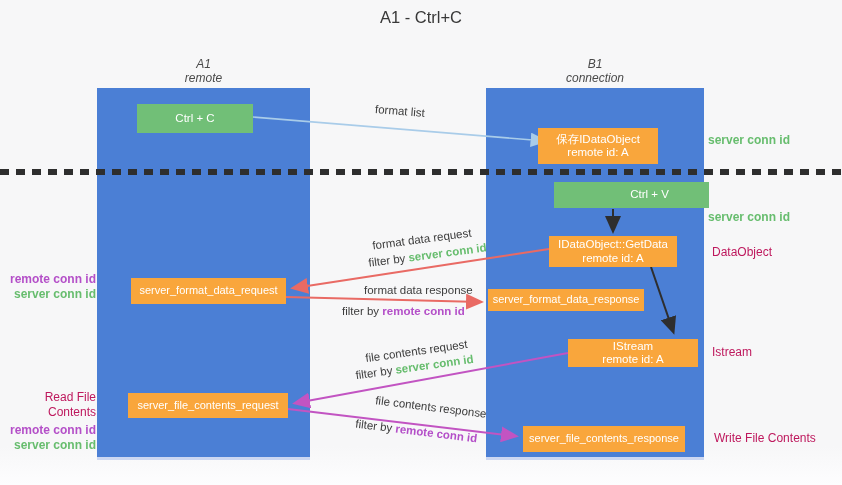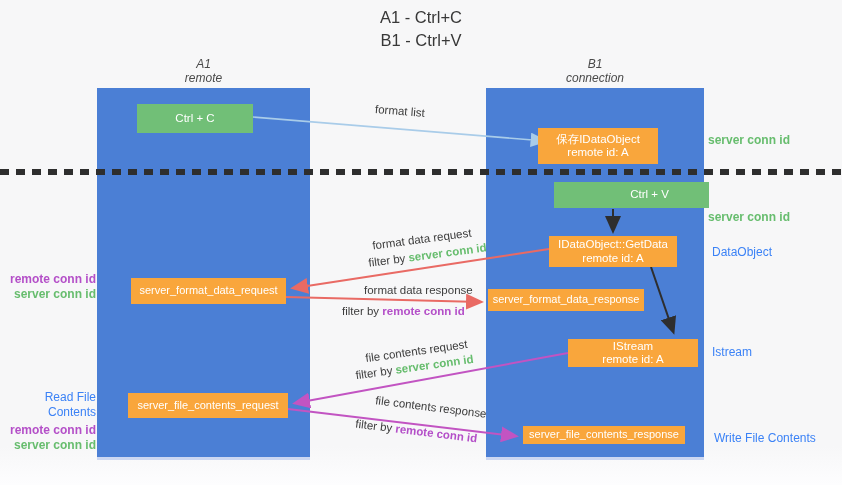--- a/index.html
+++ b/index.html
@@ -27,30 +27,29 @@
   svg.arrows{left:0;top:0;z-index:2;pointer-events:none;}
   .node{
     z-index:3;display:flex;flex-direction:column;align-items:center;justify-content:center;
     color:#fff;font-size:11.5px;line-height:13.5px;text-align:center;white-space:nowrap;
   }
   .green-box{background:#71bf77;}
   .orange-box{background:#f9a63c;}
   .side-label{z-index:4;font-size:12px;white-space:nowrap;}
   .green-text{color:#67bd6e;font-weight:bold;}
   .purple-text{color:#b44fc8;font-weight:bold;}
-  .dark-text{color:#3b82f6;}
+  .dark-text{color:#be185d;}
   .left-col{left:0;width:96px;text-align:right;line-height:15px;font-size:12px;}
   .arrow-label{z-index:4;font-size:11.5px;white-space:nowrap;color:#3d3d3d;}
 </style>
 </head>
 <body>
 
 <div class="abs title">
   <div>A1 - Ctrl+C</div>
-  <div>B1 - Ctrl+V</div>
 </div>
 
 <div class="abs lane-header" style="left:97px;width:213px;">
   <div>A1</div>
   <div>remote</div>
 </div>
 <div class="abs lane-header" style="left:486px;width:218px;">
   <div>B1</div>
   <div>connection</div>
 </div>
@@ -104,21 +103,21 @@
 <div class="abs node orange-box" style="left:488px;top:289px;width:156px;height:22px;font-size:11px;">
   <div>server_format_data_response</div>
 </div>
 <div class="abs node orange-box" style="left:568px;top:339px;width:130px;height:28px;">
   <div>IStream</div>
   <div>remote id: A</div>
 </div>
 <div class="abs node orange-box" style="left:128px;top:393px;width:160px;height:25px;font-size:11px;">
   <div>server_file_contents_request</div>
 </div>
-<div class="abs node orange-box" style="left:523px;top:426px;width:162px;height:18px;font-size:11px;">
+<div class="abs node orange-box" style="left:523px;top:426px;width:162px;height:26px;font-size:11px;">
   <div>server_file_contents_response</div>
 </div>
 
 <div class="abs side-label green-text" style="left:708px;top:133px;">server conn id</div>
 <div class="abs side-label green-text" style="left:708px;top:210px;">server conn id</div>
 <div class="abs side-label dark-text" style="left:712px;top:245px;">DataObject</div>
 <div class="abs side-label dark-text" style="left:712px;top:345px;">Istream</div>
 <div class="abs side-label dark-text" style="left:714px;top:431px;">Write File Contents</div>
 
 <div class="abs left-col" style="top:272px;">

